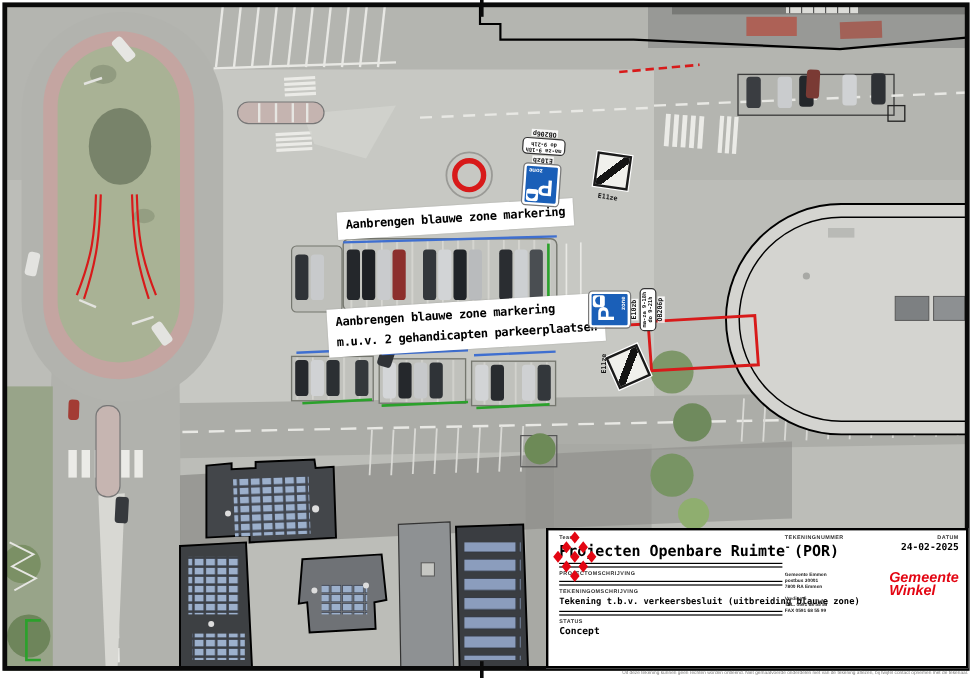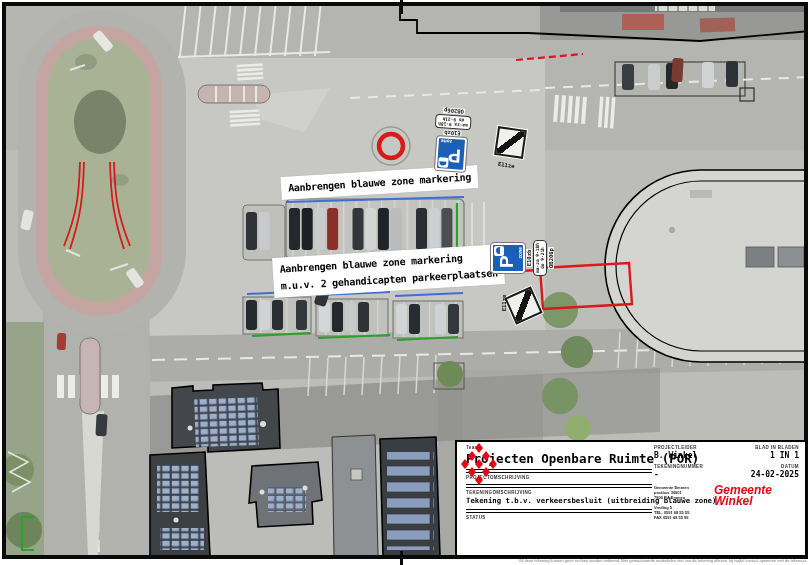--- a/index.html
+++ b/index.html
@@ -42,21 +42,21 @@
   .tb-right{flex:1;padding:3px 6px 2px 2px;box-sizing:border-box;display:flex;flex-direction:column;}
   .tb-lab{font-size:4.5px;color:#333;letter-spacing:.4px;line-height:6px;font-weight:700;}
   .tb-big{font-family:"DejaVu Sans Mono",monospace;font-size:12.5px;font-weight:600;color:#000;
           line-height:15px;white-space:nowrap;}
   .tb-val{font-family:"DejaVu Sans Mono",monospace;font-size:8px;font-weight:700;color:#000;
           line-height:10px;white-space:nowrap;}
   .tb-sep{border-top:1px solid #000;border-bottom:1px solid #000;height:2px;margin:3px 0 2px 0;}
   .tb-row{display:flex;margin-bottom:3px;}
   .tb-cell{flex:1;}
   .tb-cell.r{text-align:right;}
-  .tb-bottom{display:flex;margin-top:2px;align-items:flex-start;}
+  .tb-bottom{display:flex;margin-top:12px;align-items:flex-start;justify-content:space-between;}
   .tb-addr{font-size:4px;line-height:5px;color:#222;font-weight:700;width:60px;}
   .tb-addr .gap{height:5px;}
   .logo{display:flex;align-items:center;}
   .logo-txt{font-size:12px;line-height:11px;font-weight:700;font-style:italic;color:#e30613;
             font-family:"Liberation Sans",sans-serif;}
   .disclaimer{position:absolute;left:470px;top:558px;width:337px;font-size:4px;line-height:5px;
               color:#777;text-align:right;white-space:nowrap;overflow:hidden;}
 </style>
 </head>
 <body>
@@ -395,32 +395,23 @@
     <div class="tb-left">
       <div class="tb-lab">Team</div>
       <div class="tb-big">Projecten Openbare Ruimte (POR)</div>
       <div class="tb-sep"></div>
       <div class="tb-lab">PROJECTOMSCHRIJVING</div>
       <div class="tb-sep"></div>
       <div class="tb-lab">TEKENINGOMSCHRIJVING</div>
       <div class="tb-val" style="font-size:7.3px;">Tekening t.b.v. verkeersbesluit (uitbreiding blauwe zone)</div>
       <div class="tb-sep"></div>
       <div class="tb-lab">STATUS</div>
+      <div class="tb-val">Concept</div>
     </div>
     <div class="tb-right">
-      <div class="tb-row">
-        <div class="tb-cell">
-          <div class="tb-lab">PROJECTLEIDER</div>
-          <div class="tb-val">B. Winkel</div>
-        </div>
-        <div class="tb-cell r">
-          <div class="tb-lab">BLAD IN BLADEN</div>
-          <div class="tb-val">1  IN  1</div>
-        </div>
-      </div>
       <div class="tb-row">
         <div class="tb-cell">
           <div class="tb-lab">TEKENINGNUMMER</div>
           <div class="tb-val">-</div>
         </div>
         <div class="tb-cell r">
           <div class="tb-lab">DATUM</div>
           <div class="tb-val">24-02-2025</div>
         </div>
       </div>

